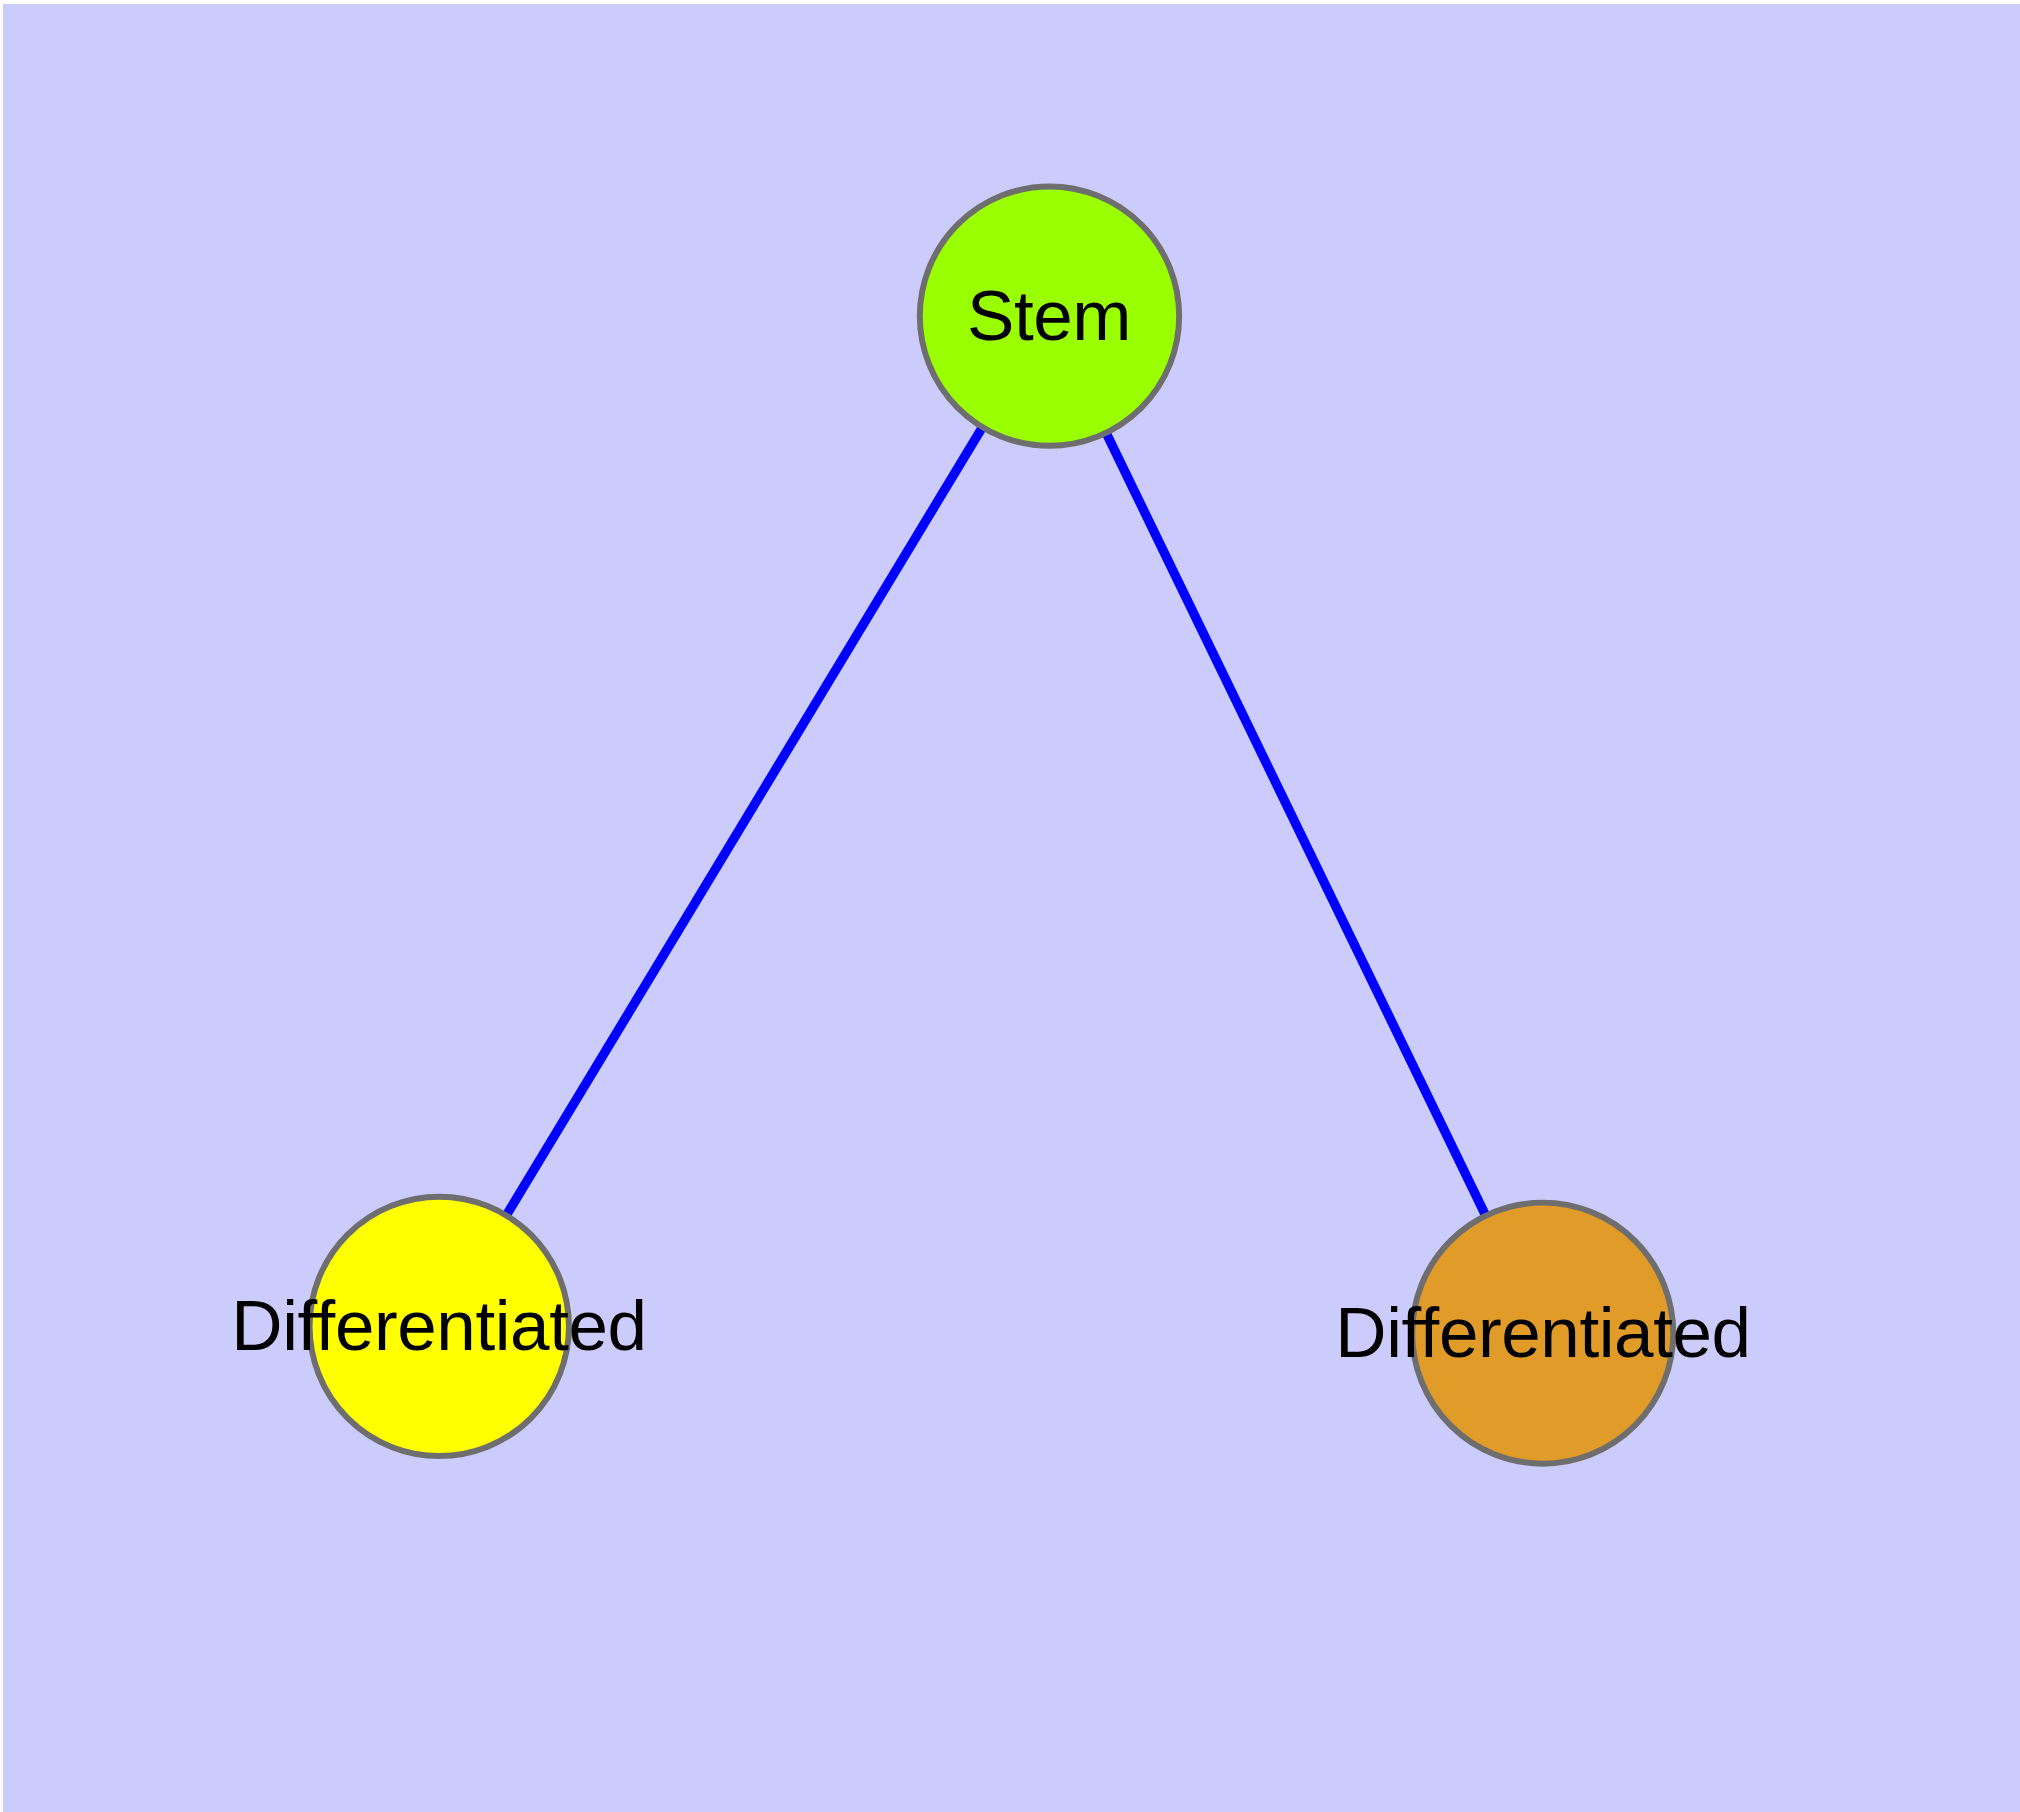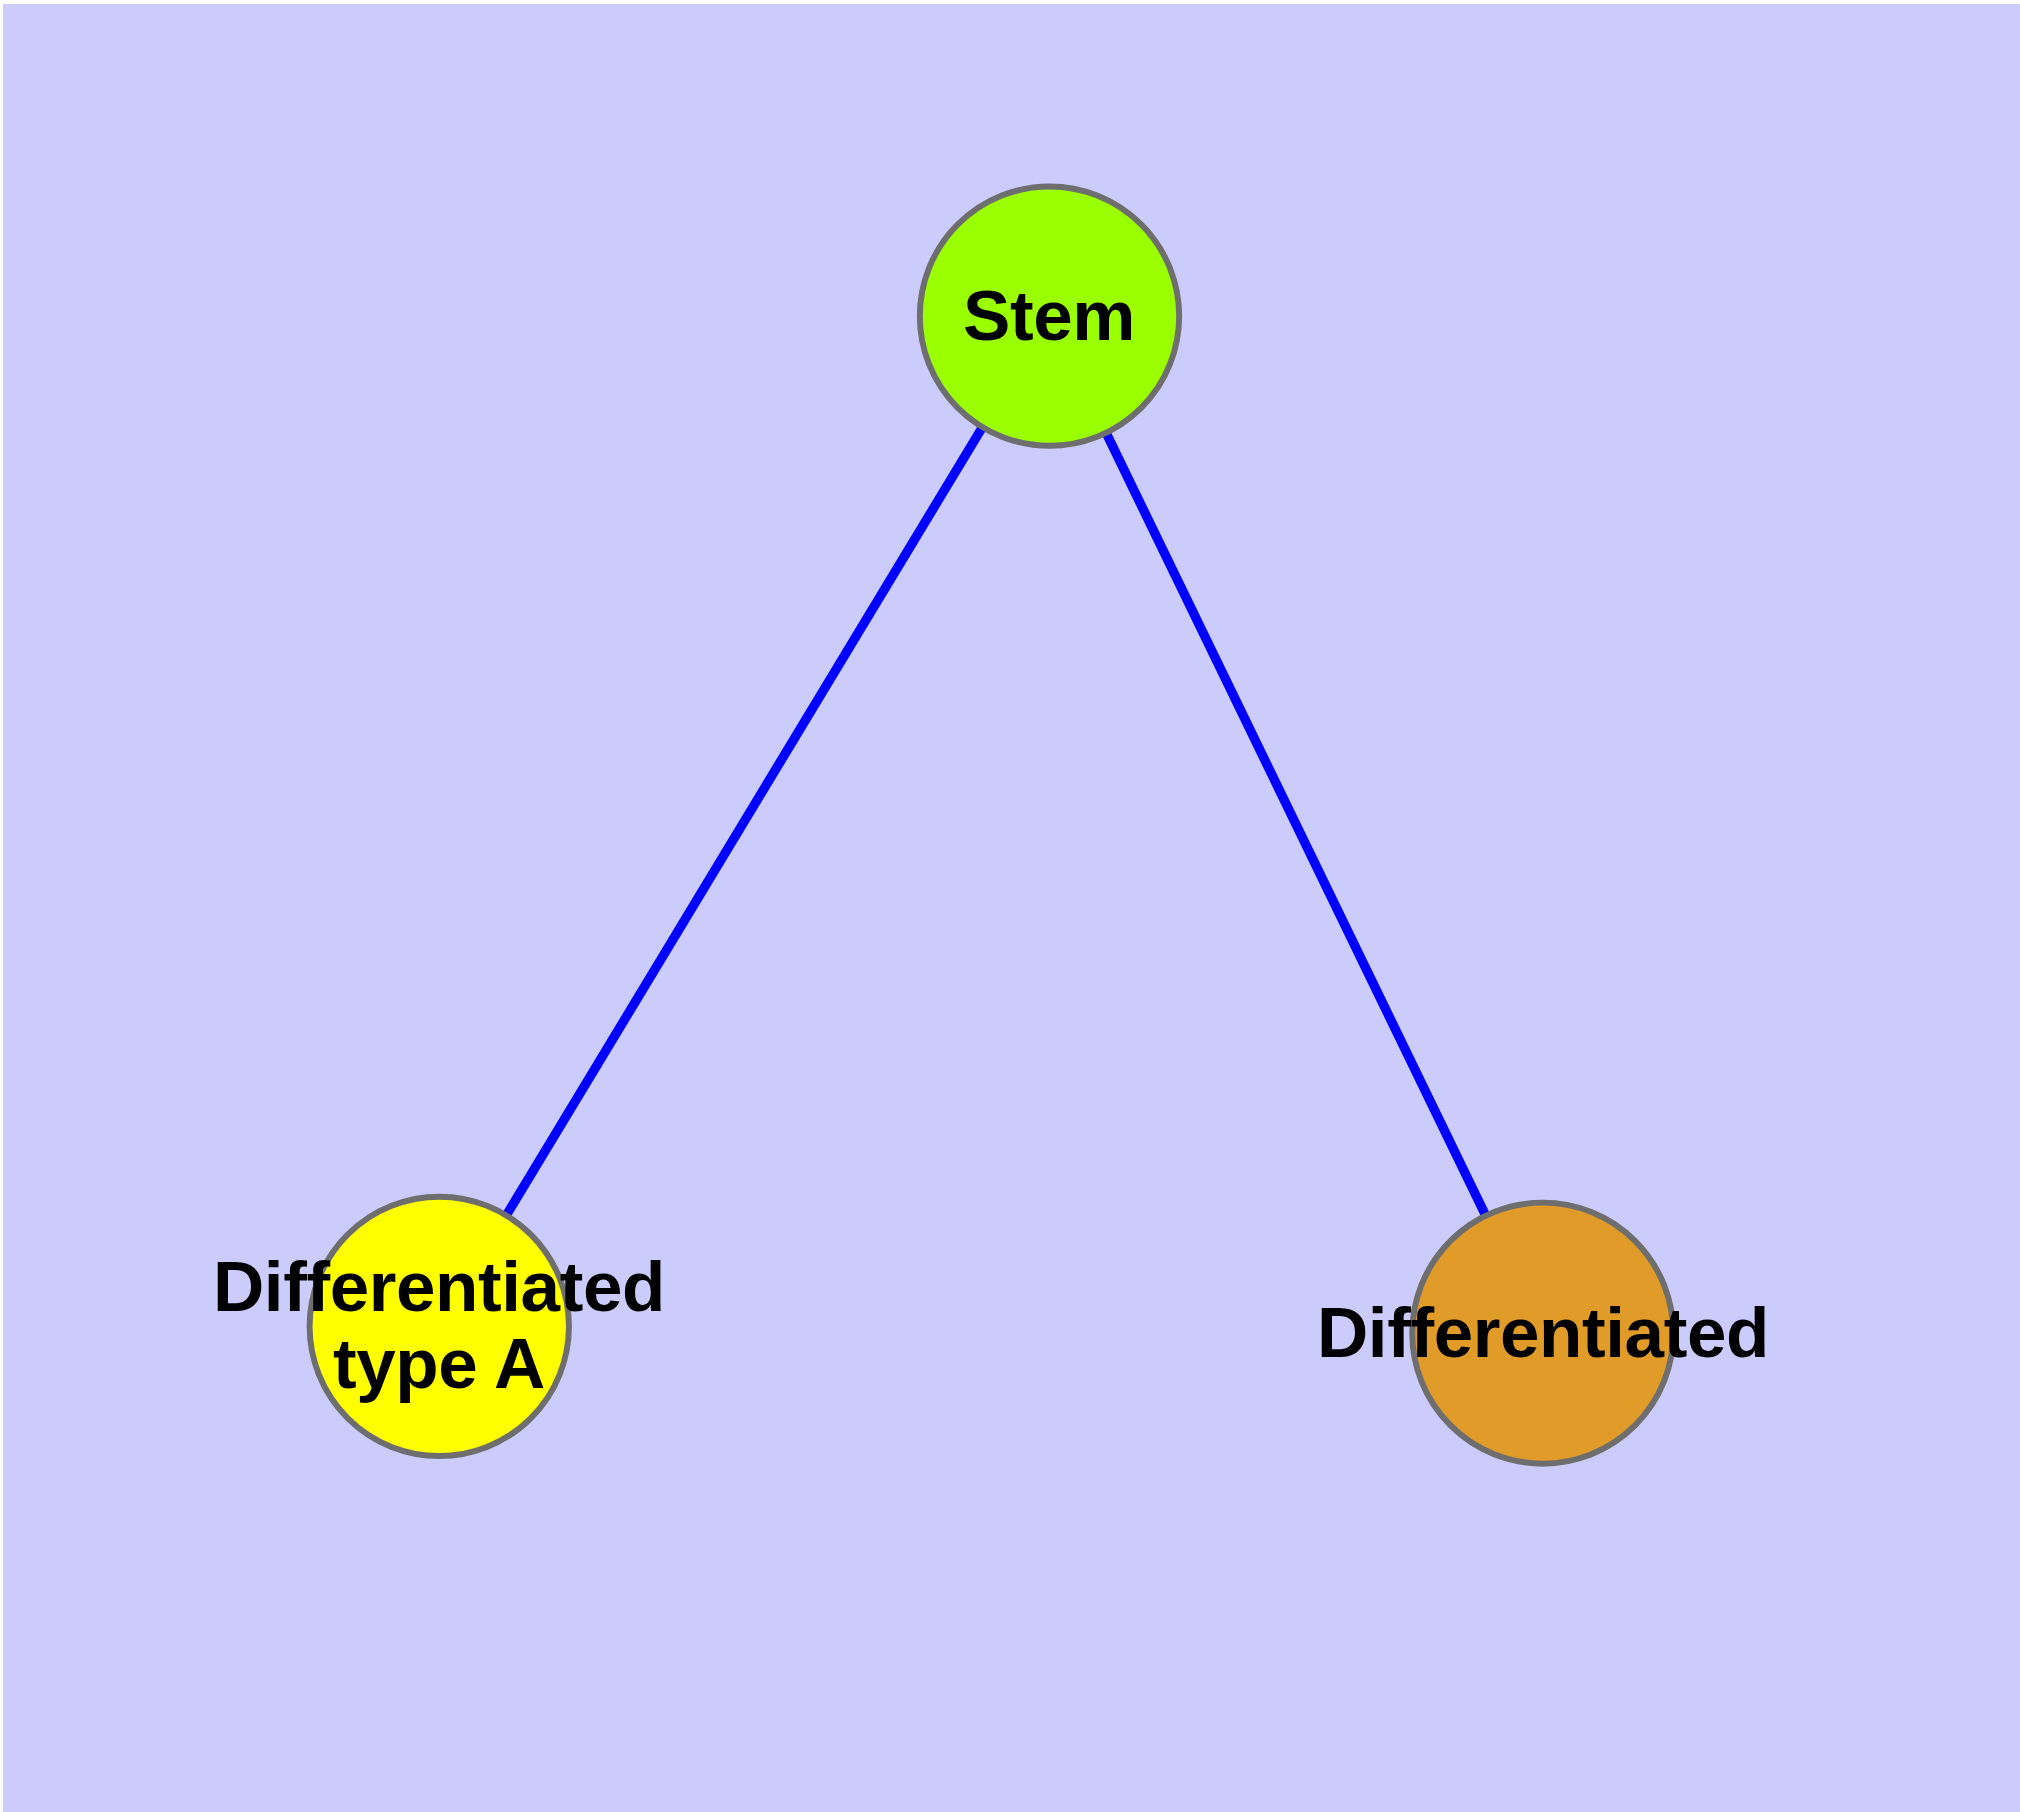--- a/index.html
+++ b/index.html
@@ -38,21 +38,21 @@
     stroke-linecap: butt;
     fill: none;
   }
   .node-circle {
     stroke: #6e6e6e;
     stroke-width: 7;
   }
   .node-label {
     position: absolute;
     color: #000000;
-    font-weight: bold;
+    font-weight: normal;
     font-size: 71px;
     line-height: 1.08;
     text-align: center;
     white-space: pre;
     letter-spacing: -0.4px;
     transform: translate(-50%, -50%);
     pointer-events: none;
   }
 </style>
 </head>
@@ -69,18 +69,18 @@
       </g>
     <g id="nodes-group">
         <circle cx="1238" cy="373" r="153" fill="#9aff00" class="node-circle" stroke="#6e6e6e"></circle>
         <circle cx="518" cy="1565" r="153" fill="#ffff00" class="node-circle" stroke="#6e6e6e"></circle>
         <circle cx="1820" cy="1573" r="154" fill="#e09b28" class="node-circle" stroke="#6e6e6e"></circle>
       </g>
   </svg>
 
   <div id="labels-layer">
       <div class="node-label" style="left: 1049px; top: 316px; color: rgb(0, 0, 0);"><div>Stem</div></div>
-      <div class="node-label" style="left: 439px; top: 1326px; color: rgb(0, 0, 0);"><div>Differentiated</div><div>type A</div></div>
+      <div class="node-label" style="left: 439px; top: 1326px; color: rgb(0, 0, 0);"><div>Differentiated</div></div>
       <div class="node-label" style="left: 1543px; top: 1333px; color: rgb(0, 0, 0);"><div>Differentiated</div></div>
     </div>
 
 </div>
 
 
 </body></html>

